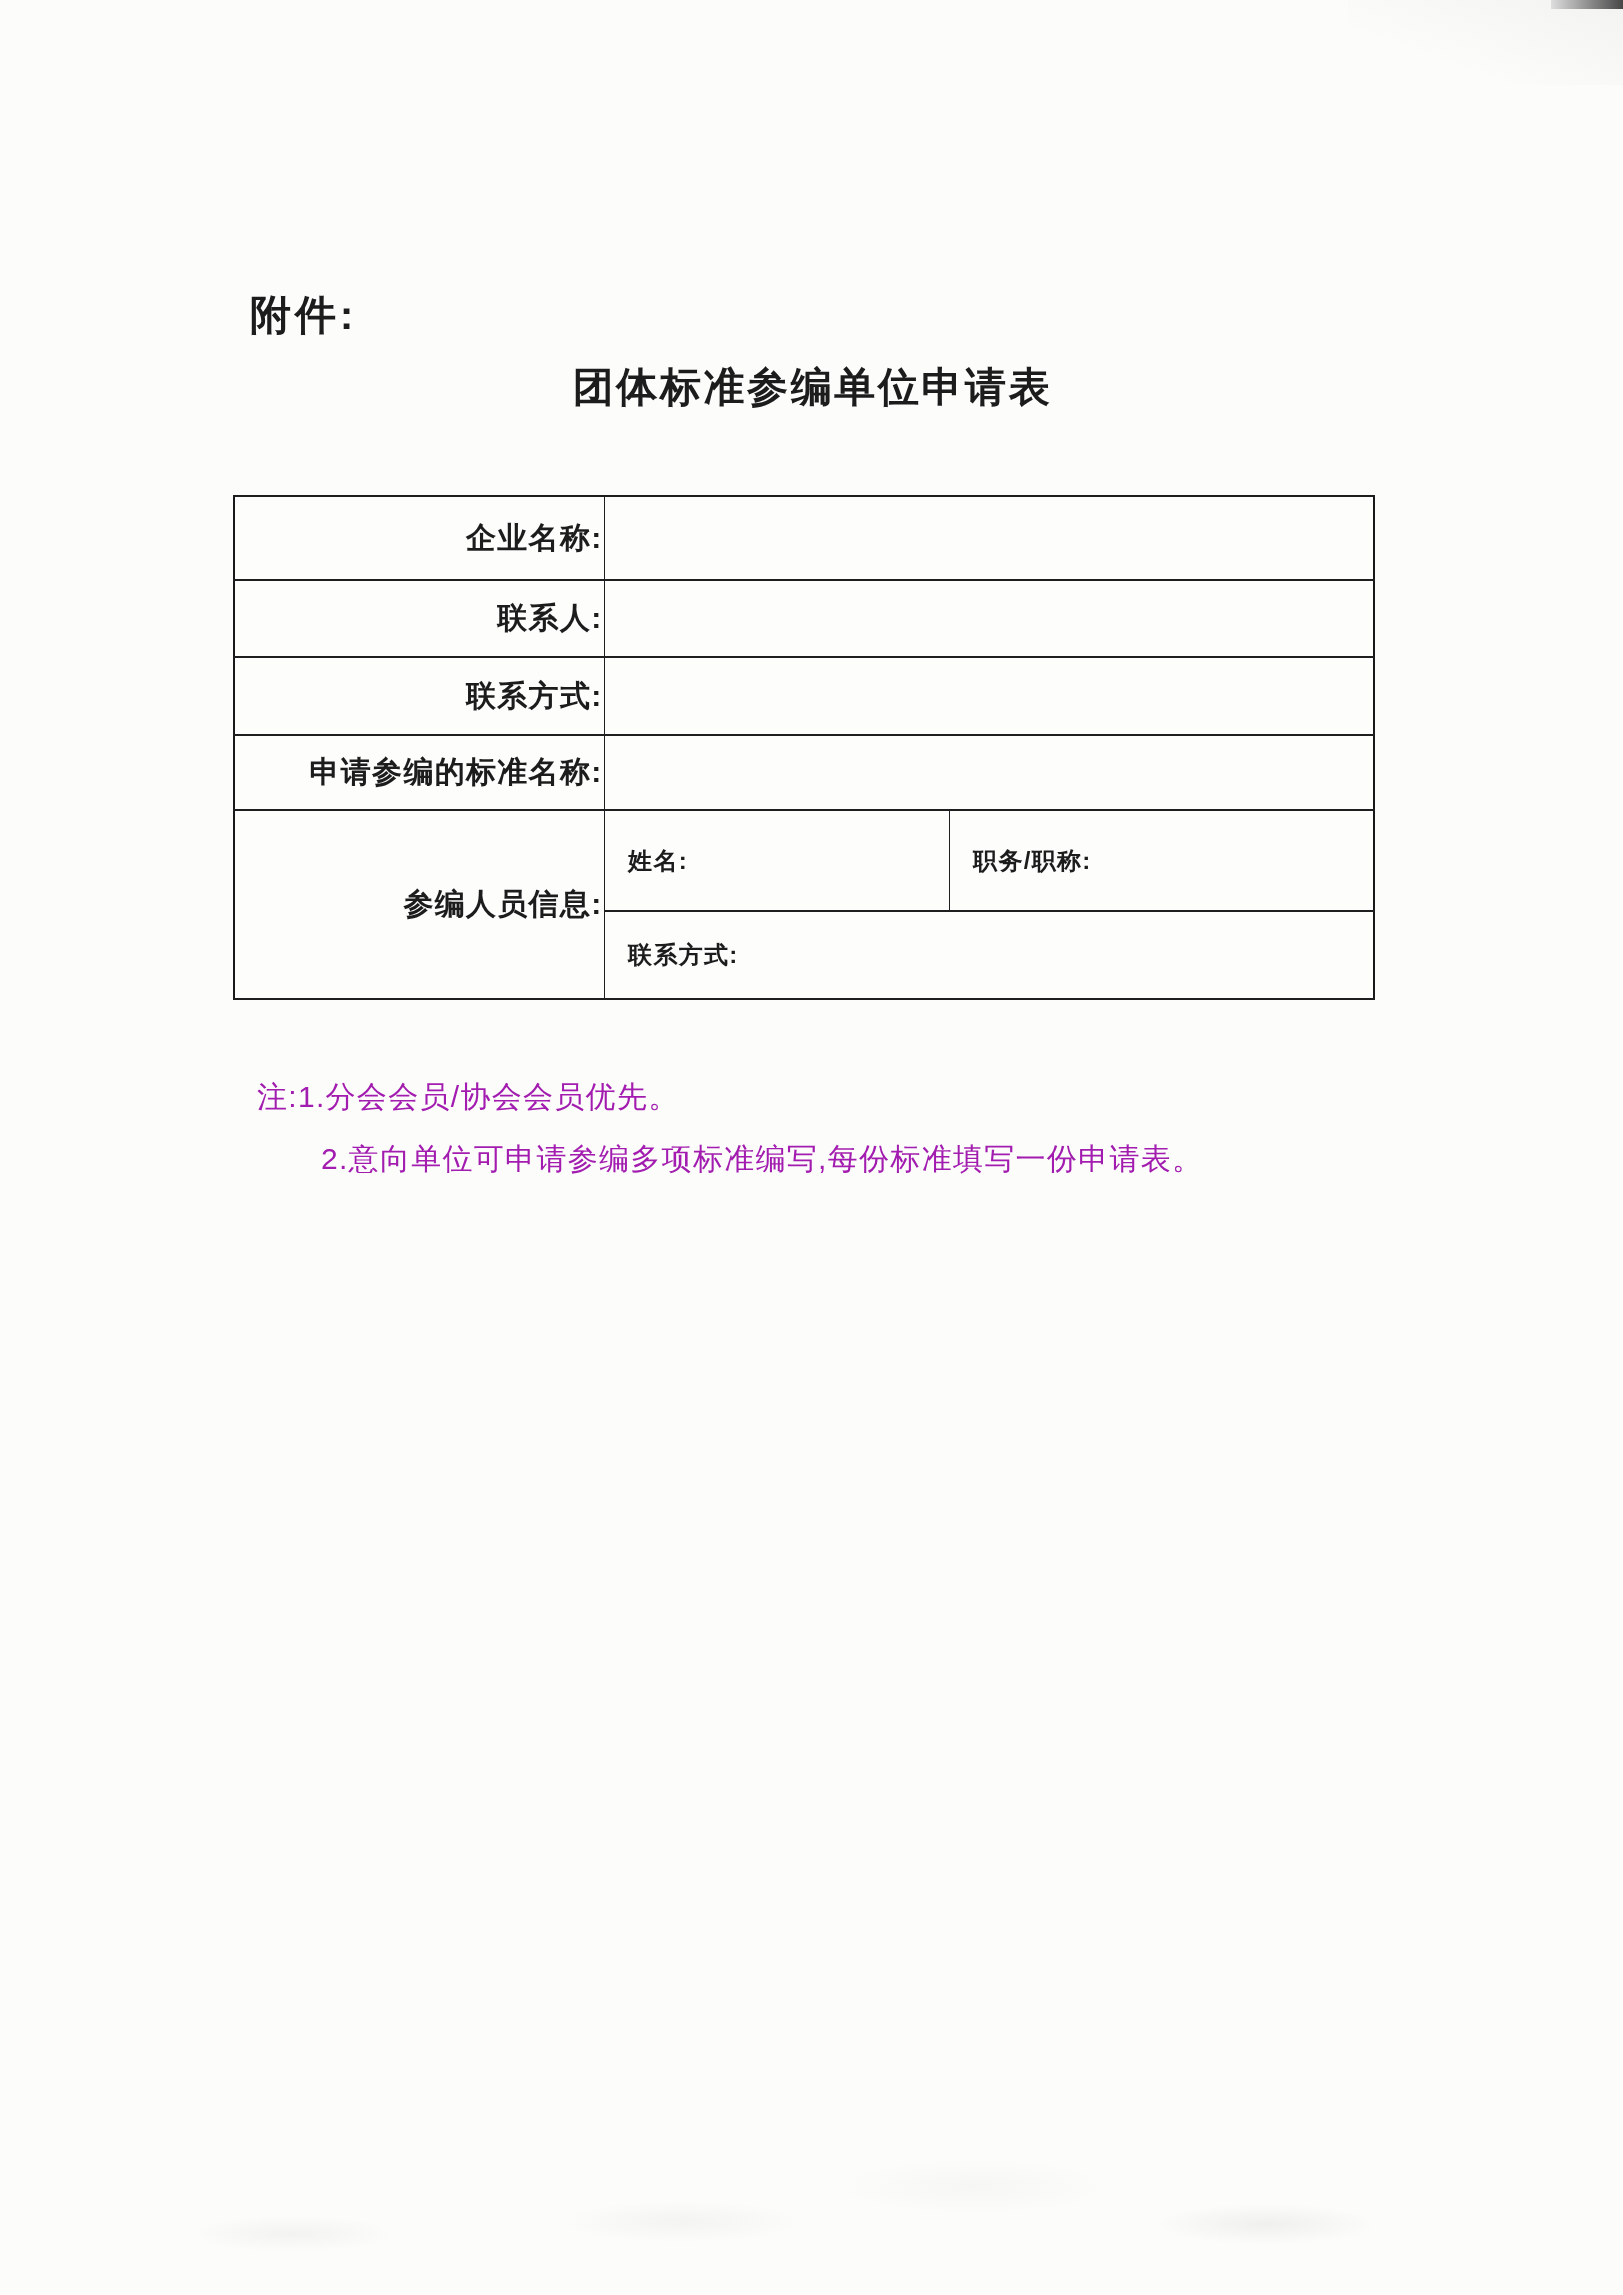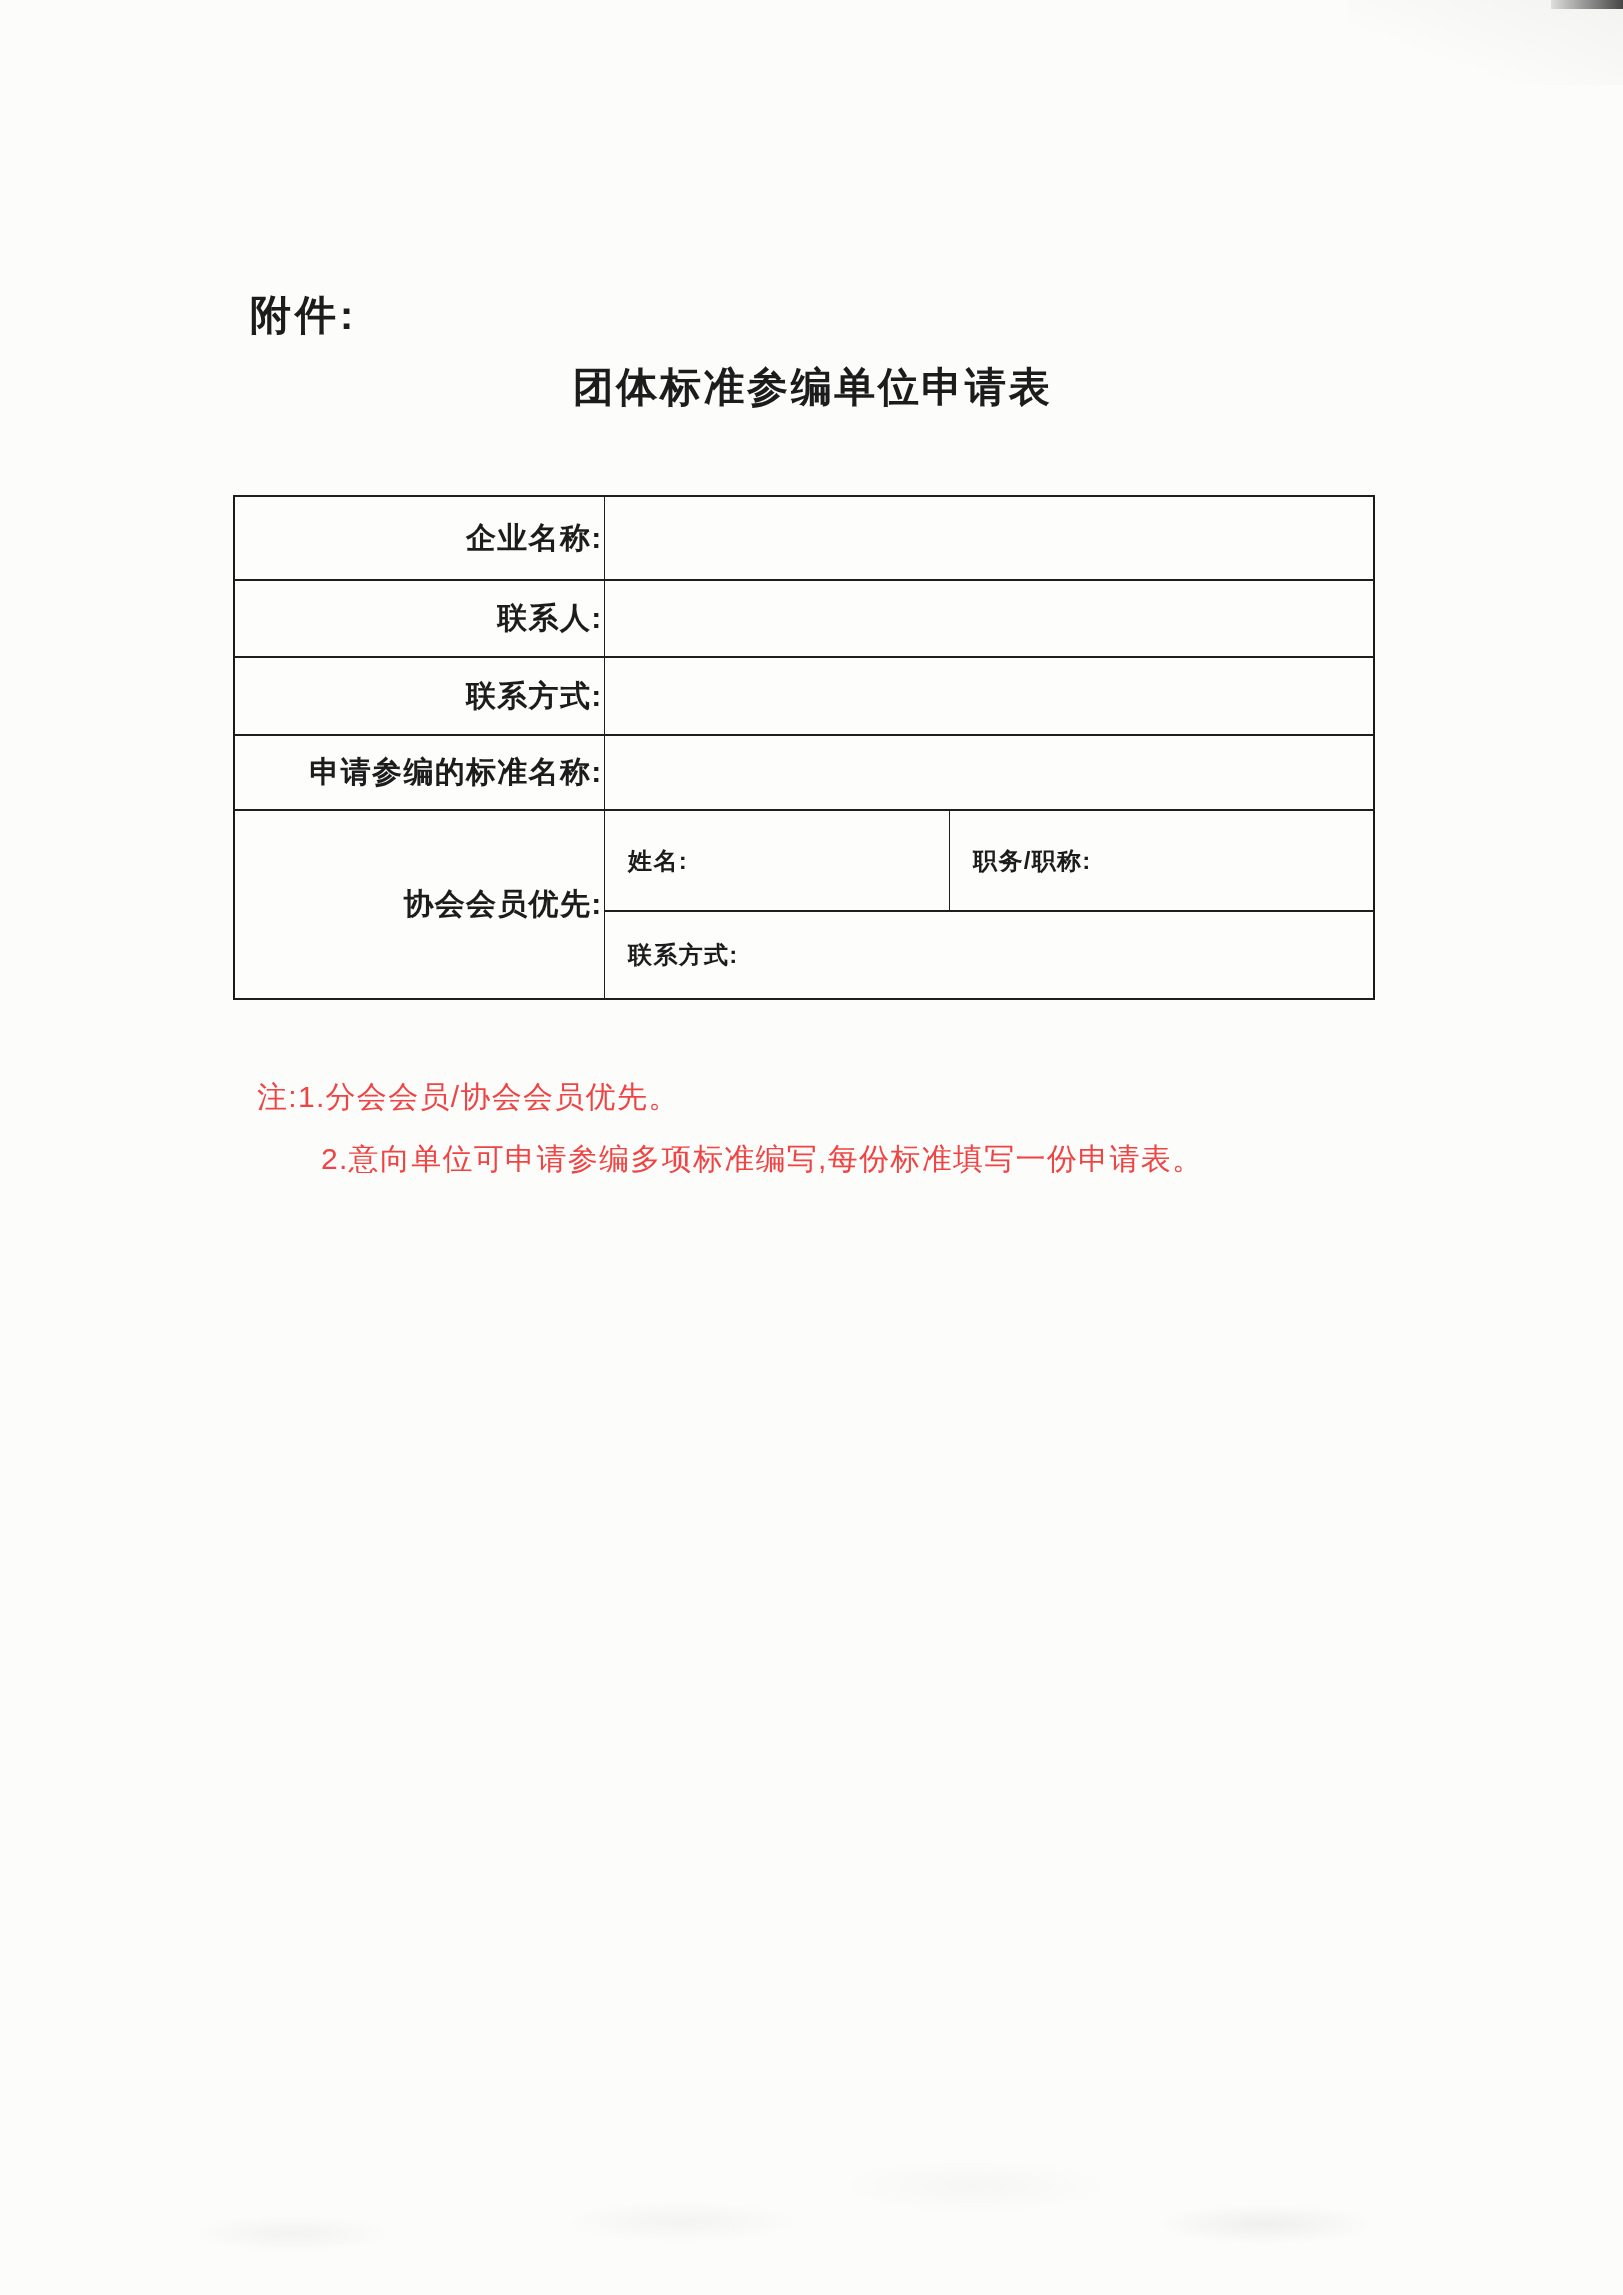--- a/index.html
+++ b/index.html
@@ -66,21 +66,21 @@
   tr.r4 { height:75px; }
   tr.r5a { height:101px; }
   tr.r5b { height:88px; }
   .notes {
     position:absolute;
     left:257px; top:1066px;
     font-size:30px;
     font-weight:400;
     letter-spacing:1.3px;
     line-height:62px;
-    color:#ef4444;
+    color:#a21caf;
   }
   .notes .note-line-2 { margin-left:64px; }
   
   .scan-smudge-top-right {
     position:absolute;
     top:0; right:0;
     width:72px; height:9.2px;
     background:linear-gradient(90deg, rgba(90,90,90,0.15), rgba(40,40,40,0.85));
   }
   .scan-tint-top-right {
@@ -126,21 +126,21 @@
     </tr>
     <tr class="r3">
       <td class="label-cell">联系方式:</td>
       <td class="input-cell" colspan="2"></td>
     </tr>
     <tr class="r4">
       <td class="label-cell">申请参编的标准名称:</td>
       <td class="input-cell" colspan="2"></td>
     </tr>
     <tr class="r5a">
-      <td class="label-cell" rowspan="2">协会会员优先:</td>
+      <td class="label-cell" rowspan="2">参编人员信息:</td>
       <td class="sub-cell">姓名:</td>
       <td class="sub-cell">职务/职称:</td>
     </tr>
     <tr class="r5b">
       <td class="sub-cell" colspan="2">联系方式:</td>
     </tr>
   </tbody>
     </table>
 
   <div class="notes">

